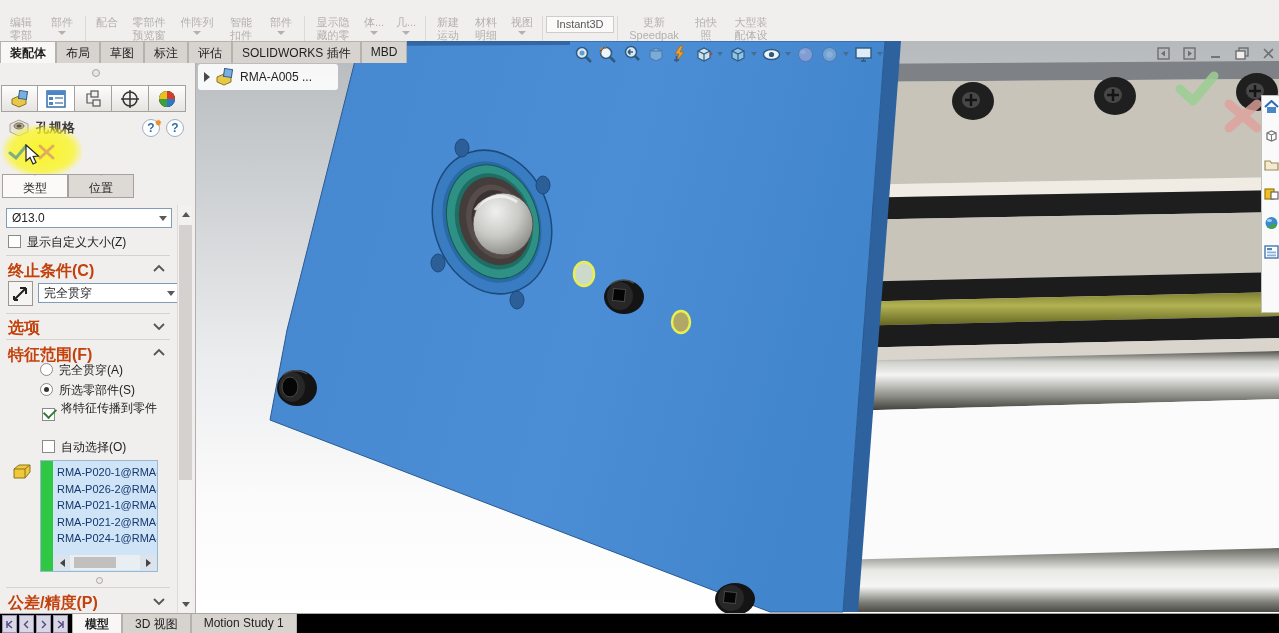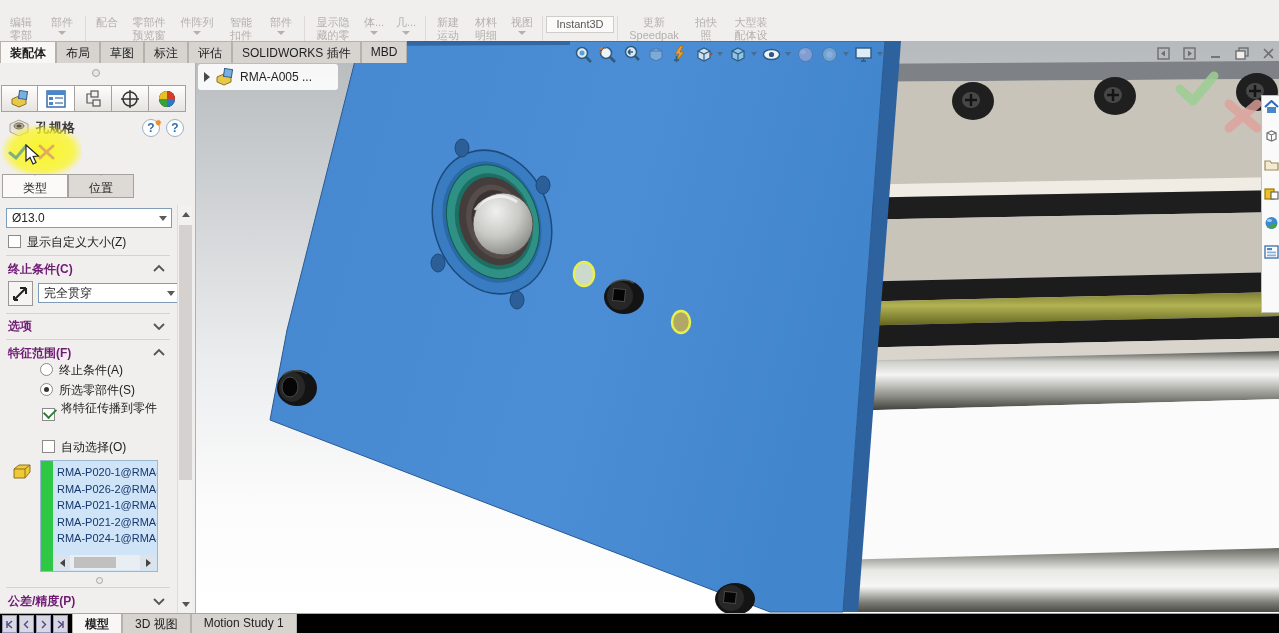--- a/index.html
+++ b/index.html
@@ -25,21 +25,21 @@
   .ptabrow { position:absolute; left:1px; top:22px; height:27px; display:flex; }
   .ptab { width:37px; height:27px; border:1px solid #a5a29e; border-left:none; background:linear-gradient(#fdfdfc,#e6e4e1); display:flex; align-items:center; justify-content:center; }
   .ptab:first-child { border-left:1px solid #a5a29e; }
   .ptab.active { background:#ffffff; }
   .pm-title { position:absolute; left:8px; top:55px; display:flex; align-items:center; gap:6px; font-weight:bold; font-size:13px; color:#3a3a3a; }
   .helpcirc { position:absolute; width:18px; height:18px; border:1px solid #9ab0c8; border-radius:50%; background:#fff; color:#2e6da8; font-weight:bold; text-align:center; line-height:16px; font-size:12px; }
   .pmtabs { position:absolute; left:2px; top:111px; display:flex; }
   .pmtab { width:66px; height:24px; border:1px solid #a5a29e; background:#ddd9d5; display:flex; align-items:center; justify-content:center; gap:4px; font-size:12px; color:#222;flex-direction:column; }
   .pmtab.active { background:#fbfaf9; }
   .sep { position:absolute; left:6px; width:164px; height:1px; background:#d6d3cf; }
-  .grp { position:absolute; left:8px; font-weight:bold; font-size:12px; color:#701a75; }
+  .grp { position:absolute; left:8px; font-weight:bold; font-size:16px; color:#c2410c; }
   .chev { position:absolute; left:152px; width:14px; height:14px; }
   .combo { position:absolute; background:#fff; border:1px solid #7f9db9; height:20px; font-size:12px; color:#222; display:flex; align-items:center; padding-left:5px; }
   .combo .ccaret { position:absolute; right:4px; top:7px; width:0; height:0; border-left:4px solid transparent; border-right:4px solid transparent; border-top:5px solid #5a5a5a; }
   .cb { position:absolute; width:13px; height:13px; border:1px solid #8a8a8a; background:#fff; }
   .cblab { position:absolute; font-size:12px; color:#222; }
   .radio { position:absolute; width:13px; height:13px; border:1px solid #8a8a8a; border-radius:50%; background:#fff; }
   .radio.sel::after { content:""; position:absolute; left:3px; top:3px; width:5px; height:5px; border-radius:50%; background:#333; }
   .checkmark { position:absolute; left:1px; top:-1px; width:12px; height:8px; border-left:2px solid #2e7d32; border-bottom:2px solid #2e7d32; transform:rotate(-45deg); }
   #complist { position:absolute; left:40px; top:460px; width:118px; height:112px; background:#cfe4f7; border:1px solid #9ab8d0; overflow:hidden; }
   #complist .greenbar { position:absolute; left:0; top:0; width:12px; height:100%; background:#2ec845; }
@@ -365,21 +365,21 @@
       <path d="M2 5 L7 10 L12 5" stroke="#555" stroke-width="1.8" fill="none"></path>
     </svg>
 
   <div class="sep" style="top:276px"></div>
   <div class="grp" style="top:282px">特征范围(F)</div>
   <svg class="chev" style="top:283px" viewBox="0 0 14 14">
       <path d="M2 9 L7 4 L12 9" stroke="#555" stroke-width="1.8" fill="none"></path>
     </svg>
 
   <div class="radio" style="left:40px;top:300px"></div>
-  <div class="cblab" style="left:59px;top:299px">终止条件(A)</div>
+  <div class="cblab" style="left:59px;top:299px">完全贯穿(A)</div>
   <div class="radio sel" style="left:40px;top:320px"></div>
   <div class="cblab" style="left:59px;top:319px">所选零部件(S)</div>
 
   <div class="cb" style="left:42px;top:345px">
       <div class="checkmark"></div>
     </div>
   <div class="cblab" style="left:61px;top:338px;width:102px;line-height:15px">将特征传播到零件</div>
   <div class="cb" style="left:42px;top:377px"></div>
   <div class="cblab" style="left:61px;top:376px">自动选择(O)</div>
 

